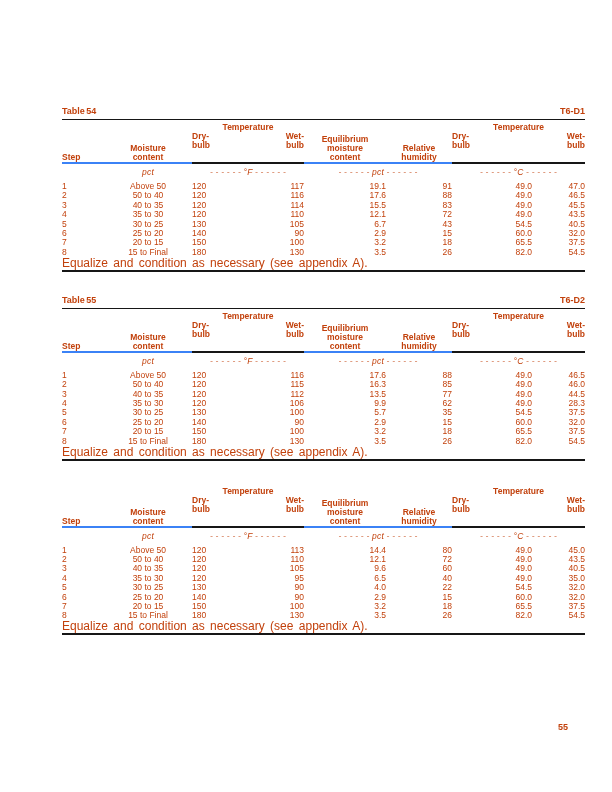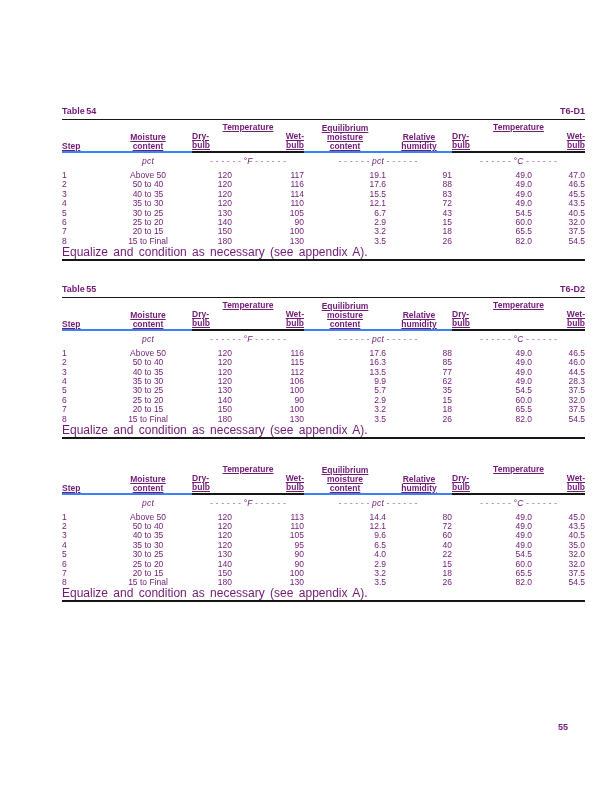--- a/index.html
+++ b/index.html
@@ -1,50 +1,50 @@
 <!DOCTYPE html>
 <html><head>
 <meta charset="utf-8">
 <style>
   html,body { margin:0; padding:0; background:#ffffff; }
   .page {
     position:relative;
     width:612px; height:792px;
     background:#ffffff;
     font-family:"Liberation Sans", sans-serif;
-    color:#701a75;
+    color:#c2410c;
     overflow:hidden;
   }
   .content { position:absolute; left:62px; top:106px; width:523px; }
 
   .tbl-section { margin-bottom:23px; }
 
   .tbl-head {
     display:flex; justify-content:space-between; align-items:flex-end;
     font-size:9px; font-weight:bold;
     border-bottom:1px solid #161616;
     padding-bottom:3px;
   }
   .tbl-label { word-spacing:-1px; }
 
   table.sched {
     border-collapse:collapse;
     table-layout:fixed;
     width:523px;
     font-size:8.5px;
   }
-  table.sched th { font-weight:bold; line-height:9px; padding:0; vertical-align:bottom;text-decoration:underline; }
+  table.sched th { font-weight:bold; line-height:9px; padding:0; vertical-align:bottom; }
   table.sched td { padding:0; }
 
   
   .w0{width:42px}.w1{width:88px}.w2{width:40px}.w3{width:72px}
   .w4{width:82px}.w5{width:66px}.w6{width:80px}.w7{width:53px}
 
   tr.hrow1 th { padding-top:3px; }
-  tr.hrow2 th { border-bottom:2px solid #161616; padding-bottom:1px; }
+  tr.hrow2 th { border-bottom:2px solid #161616; padding-bottom:12px; }
   th.rspan { border-bottom:2px solid #3b82f6; padding-bottom:1px; }
 
   .pre { white-space:pre-line; }
   .h-step { text-align:left; }
   .h-mc   { text-align:center; }
   .h-temp { text-align:center; }
   .h-dryf { text-align:left; padding-left:6px; }
   .h-wetf { text-align:right; padding-right:17px; }
   .h-emc  { text-align:center; }
   .h-rh   { text-align:center; }
@@ -56,21 +56,21 @@
     text-align:center;
     padding-top:4px; padding-bottom:5px;
     line-height:9px;
     letter-spacing:0.2px;
   }
 
   tbody tr { height:9.4px; }
   tbody td { line-height:9.4px; white-space:nowrap; }
   .c0 { text-align:left; }
   .c1 { text-align:center; }
-  .c2 { text-align:right; padding-right:17px; }
+  .c2 { text-align:left; padding-right:17px; }
   .c3 { text-align:right; padding-right:19px; }
   .c4 { text-align:right; padding-right:25px; }
   .c5 { text-align:right; padding-right:24px; }
   .c6 { text-align:right; padding-right:34px; }
   .c7 { text-align:right; padding-right:2px; }
 
   .footnote {
     font-size:12px;
     line-height:10px;
     word-spacing:2px;

